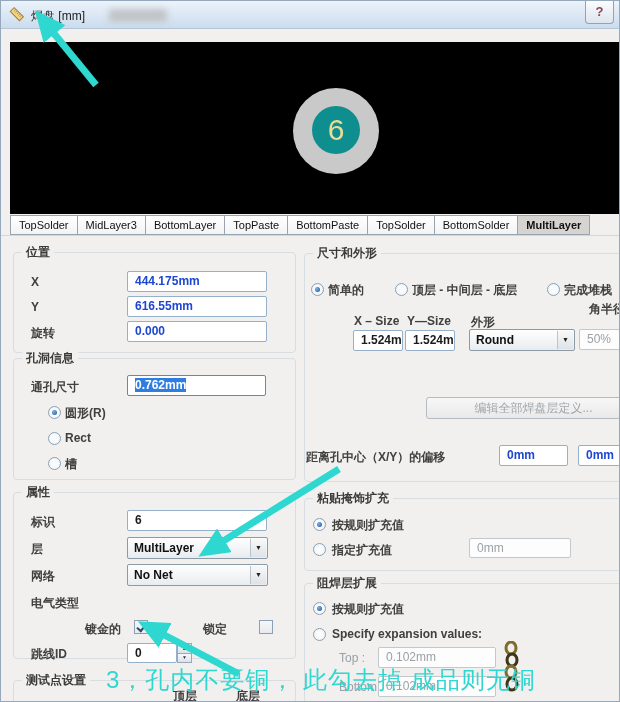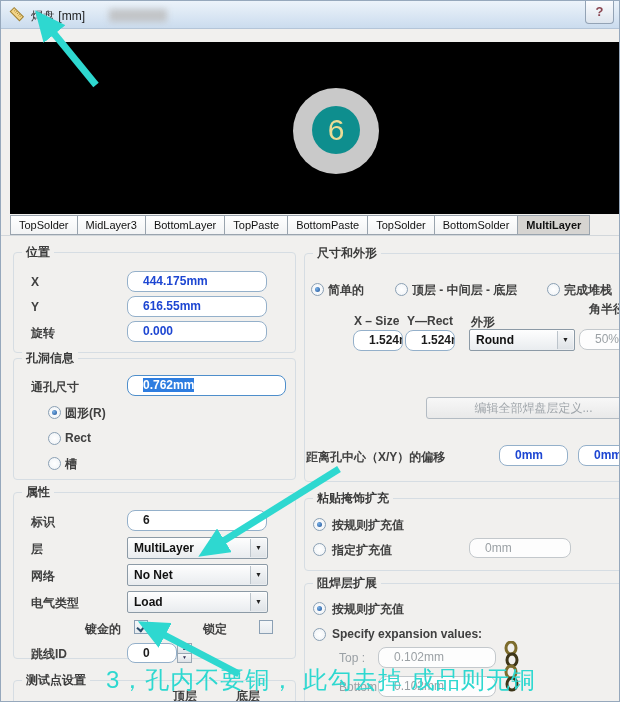--- a/index.html
+++ b/index.html
@@ -25,21 +25,21 @@
   .tab{height:20px;padding:0 8px;background:linear-gradient(#ffffff,#f2f3f4);border:1px solid #9aa4ae;margin-left:-1px;font-size:11px;color:#111;line-height:18px;white-space:nowrap;cursor:default;}
   .tab.active{background:#d6d4d1;font-weight:700;}
   .tabline{position:absolute;left:0;top:234px;width:620px;height:1px;background:#d2d7db;}
 
   
   .group{position:absolute;border:1px solid #d6dde3;border-radius:4px;}
   .group-title{position:absolute;top:-8px;left:8px;background:#f1f0ee;padding:0 4px;font-size:12px;font-weight:700;color:#3a3a3a;line-height:15px;white-space:nowrap;}
 
   .lbl{position:absolute;font-size:12px;font-weight:700;color:#404040;white-space:nowrap;}
   .lbl.gray{color:#9aa0a5;font-weight:400;}
-  .field{position:absolute;height:21px;background:#fff;border:1px solid #94b0ca;border-radius:8px;font-size:12px;font-weight:700;color:var(--field-text,#1d46d2);line-height:19px;padding-left:15px;white-space:nowrap;overflow:hidden;}
+  .field{position:absolute;height:21px;background:#fff;border:1px solid #94b0ca;border-radius:2px;font-size:12px;font-weight:700;color:var(--field-text,#1d46d2);line-height:19px;padding-left:7px;white-space:nowrap;overflow:hidden;}
   .field.black{color:#1b1b1b;}
   .field.disabled{border-color:#c3c8cc;color:#9ba1a5;background:#fdfdfd;font-weight:400;}
   .field.focus{border-color:#4e8ecb;}
   .sel-text{background:#2e7de0;color:#fff;}
 
   .dropdown{position:absolute;height:22px;background:linear-gradient(#fefefe,#e9ecef);border:1px solid #8c9aa6;border-radius:2px;font-size:12px;font-weight:700;color:#111;line-height:20px;padding-left:6px;white-space:nowrap;overflow:hidden;}
   .dd-arrow{position:absolute;right:1px;top:1px;bottom:1px;width:16px;background:linear-gradient(#f7f8f9,#dfe3e7);border-left:1px solid #bcc4cb;display:flex;align-items:center;justify-content:center;font-size:7px;color:#222;}
 
   .radio{position:absolute;width:13px;height:13px;border:1px solid #8ba0b4;border-radius:50%;background:radial-gradient(#ffffff,#edf1f5);}
   .radio.sel::after{content:"";position:absolute;left:3px;top:3px;width:5px;height:5px;border-radius:50%;background:radial-gradient(circle at 35% 35%,#7ab2e8,#1c4f94);}
@@ -101,39 +101,38 @@
   <div class="field" style="left:126px;top:270px;width:140px">444.175mm</div>
   <span class="lbl" style="left:30px;top:299px">Y</span>
   <div class="field" style="left:126px;top:295px;width:140px">616.55mm</div>
   <span class="lbl" style="left:30px;top:324px">旋转</span>
   <div class="field" style="left:126px;top:320px;width:140px">0.000</div>
 
   <div class="group" style="left:12px;top:357px;width:283px;height:122px">
     <span class="group-title">孔洞信息</span>
   </div>
   <span class="lbl" style="left:30px;top:378px">通孔尺寸</span>
-  <div class="field focus" style="left:126px;top:374px;width:159px"><span class="sel-text">0.762mm</span></div>
+  <div class="field focus" style="left:126px;top:374px;width:139px"><span class="sel-text">0.762mm</span></div>
   <span class="radio sel" style="left:47px;top:405px"></span>
   <span class="lbl" style="left:64px;top:404px">圆形(R)</span>
   <span class="radio" style="left:47px;top:431px"></span>
   <span class="lbl" style="left:64px;top:430px">Rect</span>
   <span class="radio" style="left:47px;top:456px"></span>
   <span class="lbl" style="left:64px;top:455px">槽</span>
 
   <div class="group" style="left:12px;top:491px;width:283px;height:167px">
     <span class="group-title">属性</span>
   </div>
   <span class="lbl" style="left:30px;top:513px">标识</span>
   <div class="field black" style="left:126px;top:509px;width:140px">6</div>
   <span class="lbl" style="left:30px;top:540px">层</span>
   <div class="dropdown" style="left:126px;top:536px;width:141px"><span>MultiLayer</span><span class="dd-arrow">▼</span></div>
   <span class="lbl" style="left:30px;top:567px">网络</span>
   <div class="dropdown" style="left:126px;top:563px;width:141px"><span>No Net</span><span class="dd-arrow">▼</span></div>
   <span class="lbl" style="left:30px;top:594px">电气类型</span>
-  <div class="dropdown" style="left:126px;top:590px;width:141px"><span>Load</span><span class="dd-arrow">▼</span></div>
   <span class="lbl" style="left:84px;top:620px">镀金的</span>
   <span class="checkbox checked" style="left:133px;top:619px"></span>
   <span class="lbl" style="left:202px;top:620px">锁定</span>
   <span class="checkbox" style="left:258px;top:619px"></span>
   <span class="lbl" style="left:30px;top:645px">跳线ID</span>
   <div class="field black" style="left:126px;top:642px;width:50px;height:20px">0</div>
   <div class="spinner" style="left:176px;top:642px">
     <span class="spin-btn">▲</span>
     <span class="spin-btn">▼</span>
   </div>
@@ -148,21 +147,21 @@
     <span class="group-title">尺寸和外形</span>
   </div>
   <span class="radio sel" style="left:310px;top:282px"></span>
   <span class="lbl" style="left:327px;top:281px">简单的</span>
   <span class="radio" style="left:394px;top:282px"></span>
   <span class="lbl" style="left:411px;top:281px;width:126px;overflow:hidden">顶层 - 中间层 - 底层</span>
   <span class="radio" style="left:546px;top:282px"></span>
   <span class="lbl" style="left:563px;top:281px">完成堆栈</span>
   <span class="lbl" style="left:588px;top:300px">角半径(</span>
   <span class="lbl" style="left:353px;top:313px">X – Size</span>
-  <span class="lbl" style="left:406px;top:313px">Y—Rect</span>
+  <span class="lbl" style="left:406px;top:313px">Y—Size</span>
   <span class="lbl" style="left:470px;top:313px">外形</span>
   <div class="field black" style="left:352px;top:329px;width:50px">1.524mm</div>
   <div class="field black" style="left:404px;top:329px;width:50px">1.524mm</div>
   <div class="dropdown" style="left:468px;top:328px;width:106px"><span>Round</span><span class="dd-arrow">▼</span></div>
   <div class="field disabled" style="left:578px;top:328px;width:50px">50%</div>
   <div class="btn-disabled" style="left:425px;top:396px;width:215px;height:22px">编辑全部焊盘层定义...</div>
   <span class="lbl" style="left:305px;top:448px">距离孔中心（X/Y）的偏移</span>
   <div class="field" style="left:498px;top:444px;width:69px">0mm</div>
   <div class="field" style="left:577px;top:444px;width:60px">0mm</div>
 

